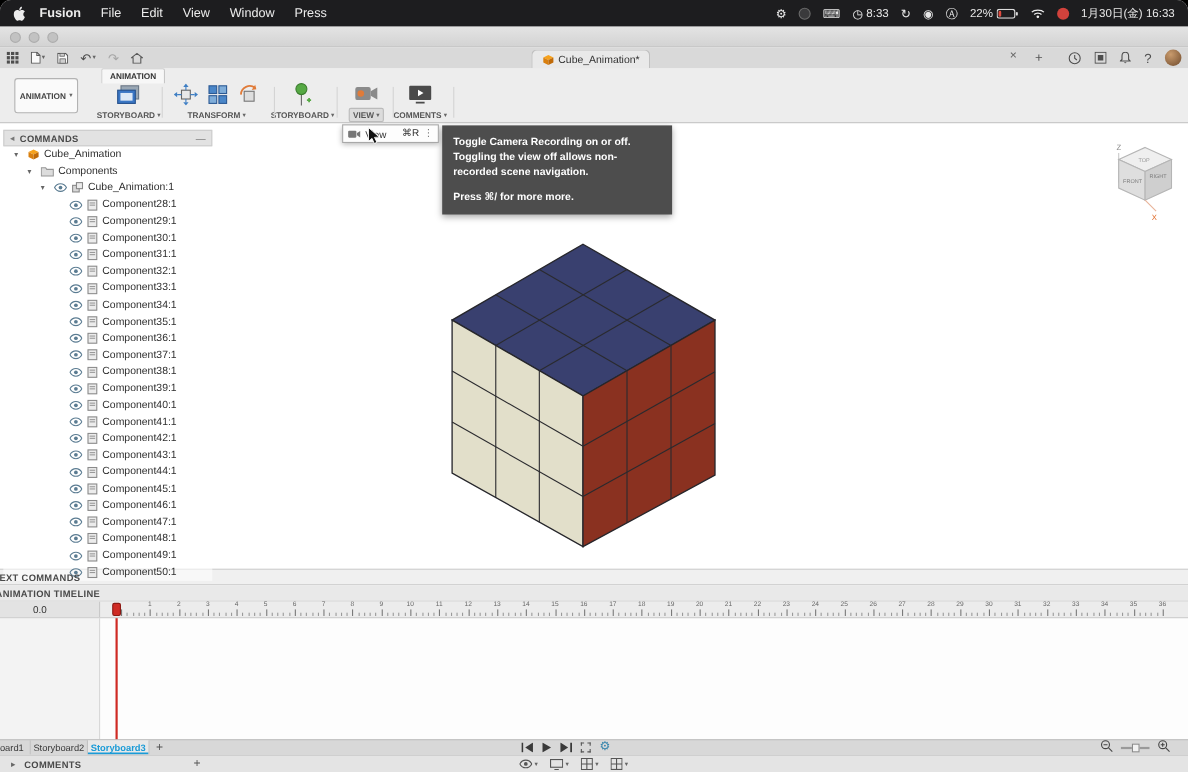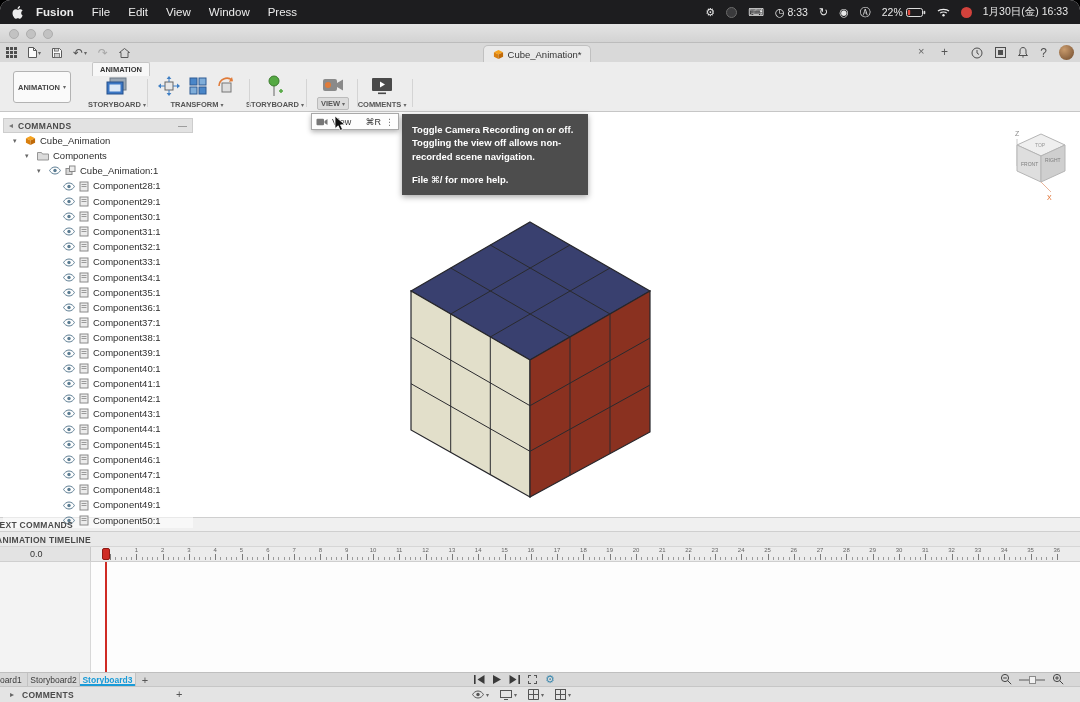--- a/index.html
+++ b/index.html
@@ -39,21 +39,21 @@
 .rgroup{position:absolute;top:15px;height:33px;display:flex;flex-direction:column;align-items:center;justify-content:space-between}
 .g-storyboard{left:88px;width:58px}.g-transform{left:150px;width:94px}.g-annotation{left:244px;width:62px}.g-view{left:308px;width:50px}.g-publish{left:356px;width:52px}
 .gicons{display:flex;gap:8px;align-items:center;height:22px}
 .glabel{font-size:7.5px;font-weight:bold;color:#555;display:flex;gap:2px;align-items:center;padding:1px 3px;border-radius:2px}
 .g-view .glabel{background:#dcdcdc;border:1px solid #bbb}
 .rsep{position:absolute;top:17px;height:28px;width:1px;background:#d4d4d4}
 
 .view-popup{position:absolute;left:311px;top:113px;width:88px;height:17px;background:#fdfdfd;border:1px solid #a8a8a8;box-shadow:0 2px 5px rgba(0,0,0,.3);display:flex;align-items:center;gap:4px;padding:0 4px;font-size:9px;color:#333;z-index:50}
 .vp-spacer{flex:1}
 .vp-dots{color:#777;font-size:9px}
-.tooltip{position:absolute;left:402px;top:114px;width:186px;background:#4d4d4d;color:#fff;font-size:9.5px;font-weight:bold;line-height:1.4;padding:9px 10px;box-shadow:0 2px 6px rgba(0,0,0,.35);z-index:49}
+.tooltip{position:absolute;left:402px;top:114px;width:209px;background:#4d4d4d;color:#fff;font-size:9.5px;font-weight:bold;line-height:1.4;padding:9px 10px;box-shadow:0 2px 6px rgba(0,0,0,.35);z-index:49}
 .tooltip .tt-help{margin-top:10px}
 .cursor{position:absolute;left:334px;top:115px;z-index:60}
 
 .viewport{position:absolute;top:112px;left:0;right:0;height:405px;background:#fff;z-index:1}
 .cube-svg{position:absolute;left:380px;top:88px}
 .viewcube{position:absolute;left:1003px;top:14px;width:72px;height:76px}
 
 .browser{position:absolute;left:3px;top:118px;width:190px;z-index:6;background:rgba(255,255,255,.55)}
 .bheader{height:15px;background:#e2e2e2;border:1px solid #cdcdcd;display:flex;align-items:center;padding:0 5px;gap:5px}
 .bcollapse{font-size:8px;color:#777}
@@ -374,21 +374,21 @@
         <path d="M8.5 3 L11.5 1 V7 L8.5 5z" fill="#777"></path>
       </svg>
     <span>View</span>
     <span class="vp-spacer"></span>
     <span>⌘R</span>
     <span class="vp-dots">⋮</span>
   </div>
 
   <div class="tooltip">
     <div class="tt-body">Toggle Camera Recording on or off. Toggling the view off allows non-recorded scene navigation.</div>
-    <div class="tt-help">File ⌘/ for more help.</div>
+    <div class="tt-help">Press ⌘/ for more more.</div>
   </div>
 
   <div class="cursor">
     <svg width="12" height="17" viewBox="0 0 12 17">
         <path d="M1 1 L1 13.5 L4.2 10.8 L6.3 15.5 L8.6 14.4 L6.5 9.9 L10.8 9.6 Z" fill="#111" stroke="#fff" stroke-width="0.8"></path>
       </svg>
   </div>
 
   <div class="strip text-commands"></div>
   <span class="strip-label tc-label" style="top:520px">TEXT COMMANDS</span>

